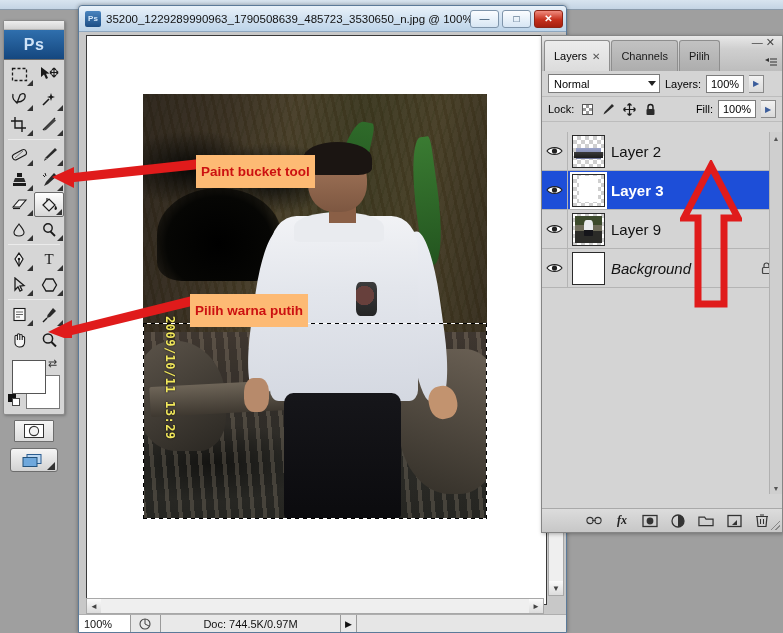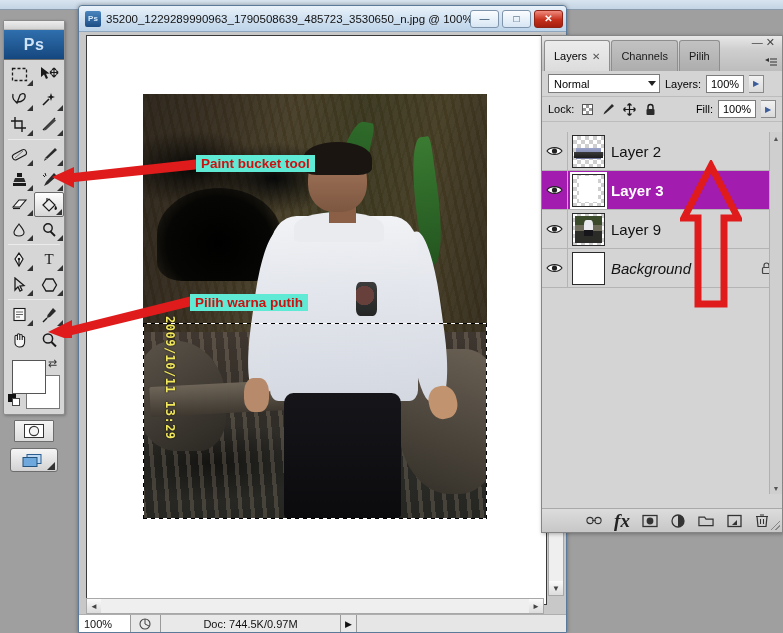--- a/index.html
+++ b/index.html
@@ -457,21 +457,21 @@
     background: #d4d4d4;
     overflow: hidden;
   }
   .layer-item {
     display: flex; align-items: center;
     height: 39px;
     border-bottom: 1px solid #b4b4b4;
     padding: 0 4px 0 0;
     background: #d4d4d4;
   }
-  .layer-item.selected { background: #a21caf; align-items: center; }
+  .layer-item.selected { background: #1d4ed8; align-items: center; }
   .layer-item.selected .layer-name { color: #fff; font-weight: bold; }
   .eye-cell {
     width: 26px; height: 38px;
     display:flex;align-items:center;justify-content:center;
     border-right: 1px solid #b4b4b4;
   }
   .thumb {
     width: 33px; height: 33px;
     border: 1px solid #2b2b2b;
     margin: 0 6px 0 4px;
@@ -530,25 +530,25 @@
   .panel-resize {
     position:absolute; right: 2px; bottom: 2px; width: 9px; height: 9px;
     background:
       linear-gradient(135deg, transparent 45%, #888 45%, #888 55%, transparent 55%),
       linear-gradient(135deg, transparent 70%, #888 70%, #888 80%, transparent 80%);
   }
 
   
   .anno-label {
     position: absolute;
-    background: #5eead4;
+    background: #fdba74;
     color: #cc1111;
     font-weight: bold;
     font-size: 13.5px;
-    padding: 1px 5px;
+    padding: 9px 5px;
     white-space: nowrap;
     font-family: "Liberation Sans", sans-serif;
   }
   .arrow-svg { position: absolute; pointer-events: none; }
 </style>
 </head>
 <body>
 
 <div id="root">
   <div class="app-bg"></div>
@@ -965,21 +965,21 @@
 
     <div class="layers-footer">
       <div class="foot-ic">
         <svg width="18" height="11" viewBox="0 0 18 11">
             <path d="M7 5.5 H11" stroke="#333" stroke-width="1.2"></path>
             <rect x="1" y="2" width="7" height="7" rx="3.5" fill="none" stroke="#333" stroke-width="1.2"></rect>
             <rect x="10" y="2" width="7" height="7" rx="3.5" fill="none" stroke="#333" stroke-width="1.2"></rect>
           </svg>
       </div>
       <div class="foot-ic">
-        <span style="font-family:'Liberation Serif',serif;font-style:italic;font-weight:bold;font-size:19px;color:#222;">fx</span>
+        <span style="font-family:'Liberation Serif',serif;font-style:italic;font-weight:bold;font-size:12px;color:#222;">fx</span>
       </div>
       <div class="foot-ic">
         <svg width="16" height="14" viewBox="0 0 16 14">
             <rect x="1" y="1.5" width="14" height="11" fill="none" stroke="#333" stroke-width="1.3"></rect>
             <circle cx="8" cy="7" r="3.4" fill="#333"></circle>
           </svg>
       </div>
       <div class="foot-ic">
         <svg width="15" height="14" viewBox="0 0 15 14">
             <circle cx="7" cy="7" r="6" fill="none" stroke="#333" stroke-width="1.3"></circle>

